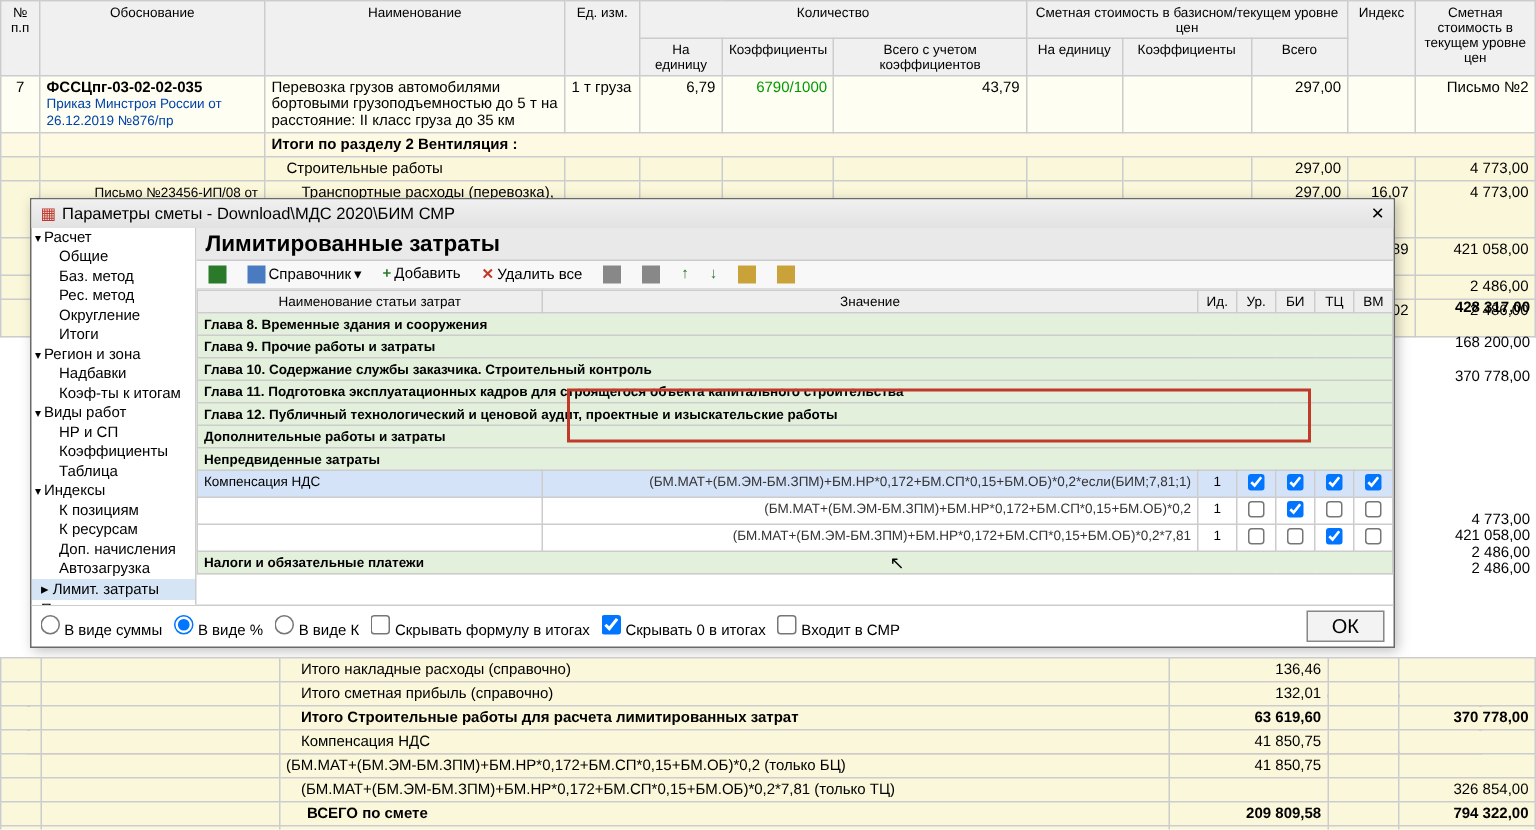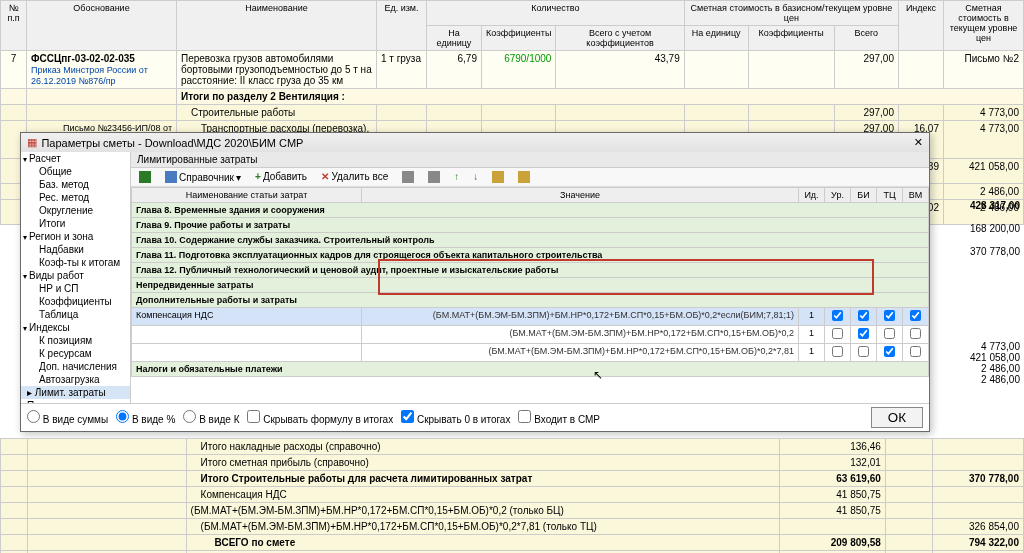--- a/index.html
+++ b/index.html
@@ -35,21 +35,21 @@
   .tree {
     width: 110px; border-right: 1px solid #ccc; overflow: auto;
     background: #fff;
   }
   .tree ul { list-style: none; }
   .tree li { padding: 1px 2px 1px 18px; position: relative; cursor: pointer; white-space: nowrap; }
   .tree li.section { padding-left: 2px; font-weight: normal; color: #000; }
   .tree li.section::before { content: "▾"; margin-right: 2px; font-size: 8px; }
   .tree li.sel { background: #d6e5f5; }
   .pane { flex: 1; display: flex; flex-direction: column; overflow: hidden; }
-  .pane-title { background: #e9e9e9; padding: 2px 6px; font-weight: normal; font-size: 10px; border-bottom: 1px solid #ccc; }
+  .pane-title { background: #e9e9e9; padding: 2px 6px; font-weight: bold; font-size: 15px; border-bottom: 1px solid #ccc; }
   .toolbar { background: #f8f8f8; border-bottom: 1px solid #ddd; padding: 2px 4px; display: flex; gap: 6px; align-items: flex-start; }
   .tb-btn { display: inline-flex; align-items: center; gap: 2px; padding: 1px 4px; cursor: pointer; }
   .tb-ic { width: 12px; height: 12px; display: inline-block; }
   .lim-table { width: 100%; }
   .lim-table th { background: #eee; font-size: 9px; }
   .lim-table tr.chapter td { background: #e3f0dc; font-weight: bold; }
   .lim-table tr.hl td { background: #d4e3f7; }
   .lim-table td { font-size: 9px; }
   .checkcell { text-align: center; width: 18px; }
   .chk { width: 11px; height: 11px; }
@@ -278,24 +278,24 @@
             <tr class="chapter">
               <td colspan="7">Глава 10. Содержание службы заказчика. Строительный контроль</td>
             </tr>
             <tr class="chapter">
               <td colspan="7">Глава 11. Подготовка эксплуатационных кадров для строящегося объекта капитального строительства</td>
             </tr>
             <tr class="chapter">
               <td colspan="7">Глава 12. Публичный технологический и ценовой аудит, проектные и изыскательские работы</td>
             </tr>
             <tr class="chapter">
+              <td colspan="7">Дополнительные работы и затраты</td>
+            </tr>
+            <tr class="chapter">
               <td colspan="7">Непредвиденные затраты</td>
-            </tr>
-            <tr class="chapter">
-              <td colspan="7">Дополнительные работы и затраты</td>
             </tr>
             <tr class="hl">
               <td>Компенсация НДС</td>
               <td class="formula">(БМ.МАТ+(БМ.ЭМ-БМ.ЗПМ)+БМ.НР*0,172+БМ.СП*0,15+БМ.ОБ)*0,2*если(БИМ;7,81;1)</td>
               <td class="ct">1</td>
               <td class="checkcell"><input type="checkbox" class="chk" checked="" style=""></td>
               <td class="checkcell"><input type="checkbox" class="chk" checked="" style=""></td>
               <td class="checkcell"><input type="checkbox" class="chk" checked="" style=""></td>
               <td class="checkcell"><input type="checkbox" class="chk" checked="" style=""></td>
             </tr>
@@ -385,21 +385,21 @@
         <td style="width:26px"></td>
         <td style="width:150px"></td>
         <td style="width:563px;padding-left:14px" class="">(БМ.МАТ+(БМ.ЭМ-БМ.ЗПМ)+БМ.НР*0,172+БМ.СП*0,15+БМ.ОБ)*0,2*7,81 (только ТЦ)</td>
         <td style="width:100px" class="rt "></td>
         <td style="width:45px"></td>
         <td style="width:86px" class="rt ">326 854,00</td>
       </tr>
       <tr class="row-yellow">
         <td style="width:26px"></td>
         <td style="width:150px"></td>
-        <td style="width:563px;padding-left:28px" class="bold">ВСЕГО по смете</td>
+        <td style="width:563px;padding-left:18px" class="bold">ВСЕГО по смете</td>
         <td style="width:100px" class="rt bold">209 809,58</td>
         <td style="width:45px"></td>
         <td style="width:86px" class="rt bold">794 322,00</td>
       </tr>
       <tr class="row-yellow">
         <td style="width:26px"></td>
         <td style="width:150px"></td>
         <td style="width:563px;padding-left:14px" class="">В том числе:</td>
         <td style="width:100px" class="rt "></td>
         <td style="width:45px"></td>

